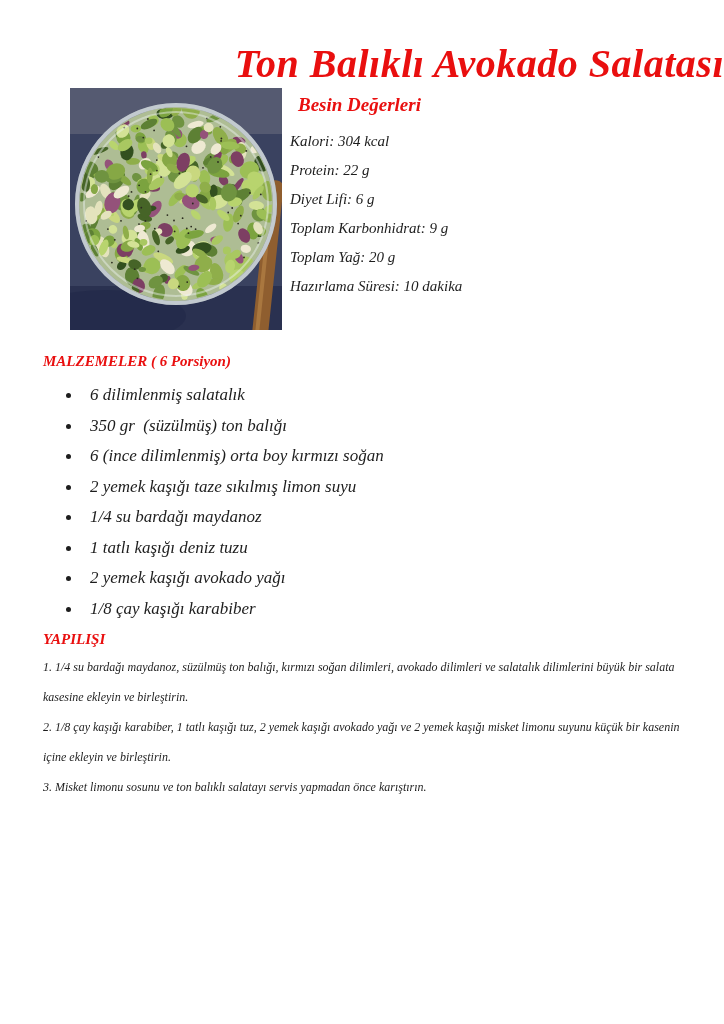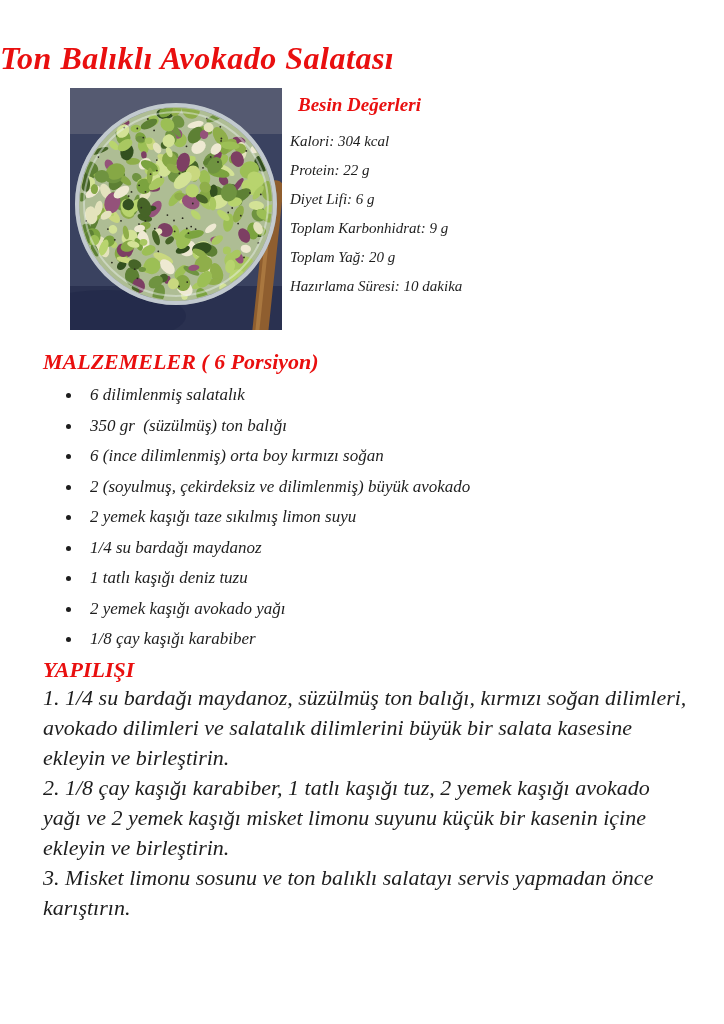--- a/index.html
+++ b/index.html
@@ -4,49 +4,49 @@
 <style>
   :root { --accent:#e90f0f; --ink:#1d1d1d; }
   html,body { margin:0; padding:0; background:#ffffff; }
   .page {
     position:relative; width:724px; height:1024px; background:#ffffff;
     font-family:"Liberation Serif", serif; font-style:italic; color:var(--ink);
     overflow:hidden;
   }
   .title {
     position:absolute; top:40px; left:0; right:0; margin:0;
-    text-align:left; color:var(--accent);
-    font-size:32px; font-weight:bold; font-style:italic; letter-spacing:0.5px;
+    text-align:right; color:var(--accent);
+    font-size:40px; font-weight:bold; font-style:italic; letter-spacing:0.5px;
   }
   .photo {
     position:absolute; left:70px; top:88px; width:212px; height:242px;
     background:#3a4260; overflow:hidden;
   }
   .nutrition { position:absolute; left:290px; top:82px; width:400px; }
   .nutrition h2 {
     margin:8px; font-size:19px; line-height:29px; font-weight:bold;
     font-style:italic; color:var(--accent);
   }
   .nutrition p { margin:0; font-size:15px; line-height:29px; }
   .main { position:absolute; left:43px; top:349px; width:648px; }
   .section-heading {
-    margin:0; font-size:22px; line-height:25px; font-weight:bold;
+    margin:0; font-size:15px; line-height:25px; font-weight:bold;
     font-style:italic; color:var(--accent);
   }
   ul.ingredients { margin:6px 0 0 0; padding:0 0 0 47px; }
   ul.ingredients li {
     list-style:none; position:relative; font-size:17px; line-height:30.5px;
     white-space:pre-wrap;
   }
   ul.ingredients li::before {
     content:""; position:absolute; left:-24px; top:13px;
     width:5px; height:5px; border-radius:50%; background:var(--ink);
   }
   .directions-heading { margin:2px 0 0 0; line-height:26px; }
-  .steps p { margin:0; font-size:22px; line-height:30px; }
+  .steps p { margin:0; font-size:12px; line-height:30px; }
 </style>
 </head>
 <body>
 
 <div class="page">
 
   <h1 class="title">Ton Balıklı Avokado Salatası</h1>
 
   <div class="photo">
     <svg id="salad" width="212" height="242" viewBox="0 0 212 242" aria-hidden="true">
@@ -386,21 +386,20 @@
     <p>Toplam Yağ: 20 g</p>
     <p>Hazırlama Süresi: 10 dakika</p>
   </div>
 
   <div class="main">
     <h2 class="section-heading">MALZEMELER ( 6 Porsiyon)</h2>
     <ul class="ingredients">
       <li>6 dilimlenmiş salatalık</li>
       <li>350 gr  (süzülmüş) ton balığı</li>
       <li>6 (ince dilimlenmiş) orta boy kırmızı soğan</li>
-      <li>2 (soyulmuş, çekirdeksiz ve dilimlenmiş) büyük avokado</li>
       <li>2 yemek kaşığı taze sıkılmış limon suyu</li>
       <li>1/4 su bardağı maydanoz</li>
       <li>1 tatlı kaşığı deniz tuzu</li>
       <li>2 yemek kaşığı avokado yağı</li>
       <li>1/8 çay kaşığı karabiber</li>
     </ul>
     <h2 class="section-heading directions-heading">YAPILIŞI</h2>
     <div class="steps">
       <p>1. 1/4 su bardağı maydanoz, süzülmüş ton balığı, kırmızı soğan dilimleri, avokado dilimleri ve salatalık dilimlerini büyük bir salata kasesine ekleyin ve birleştirin.</p>
       <p>2. 1/8 çay kaşığı karabiber, 1 tatlı kaşığı tuz, 2 yemek kaşığı avokado yağı ve 2 yemek kaşığı misket limonu suyunu küçük bir kasenin içine ekleyin ve birleştirin.</p>

